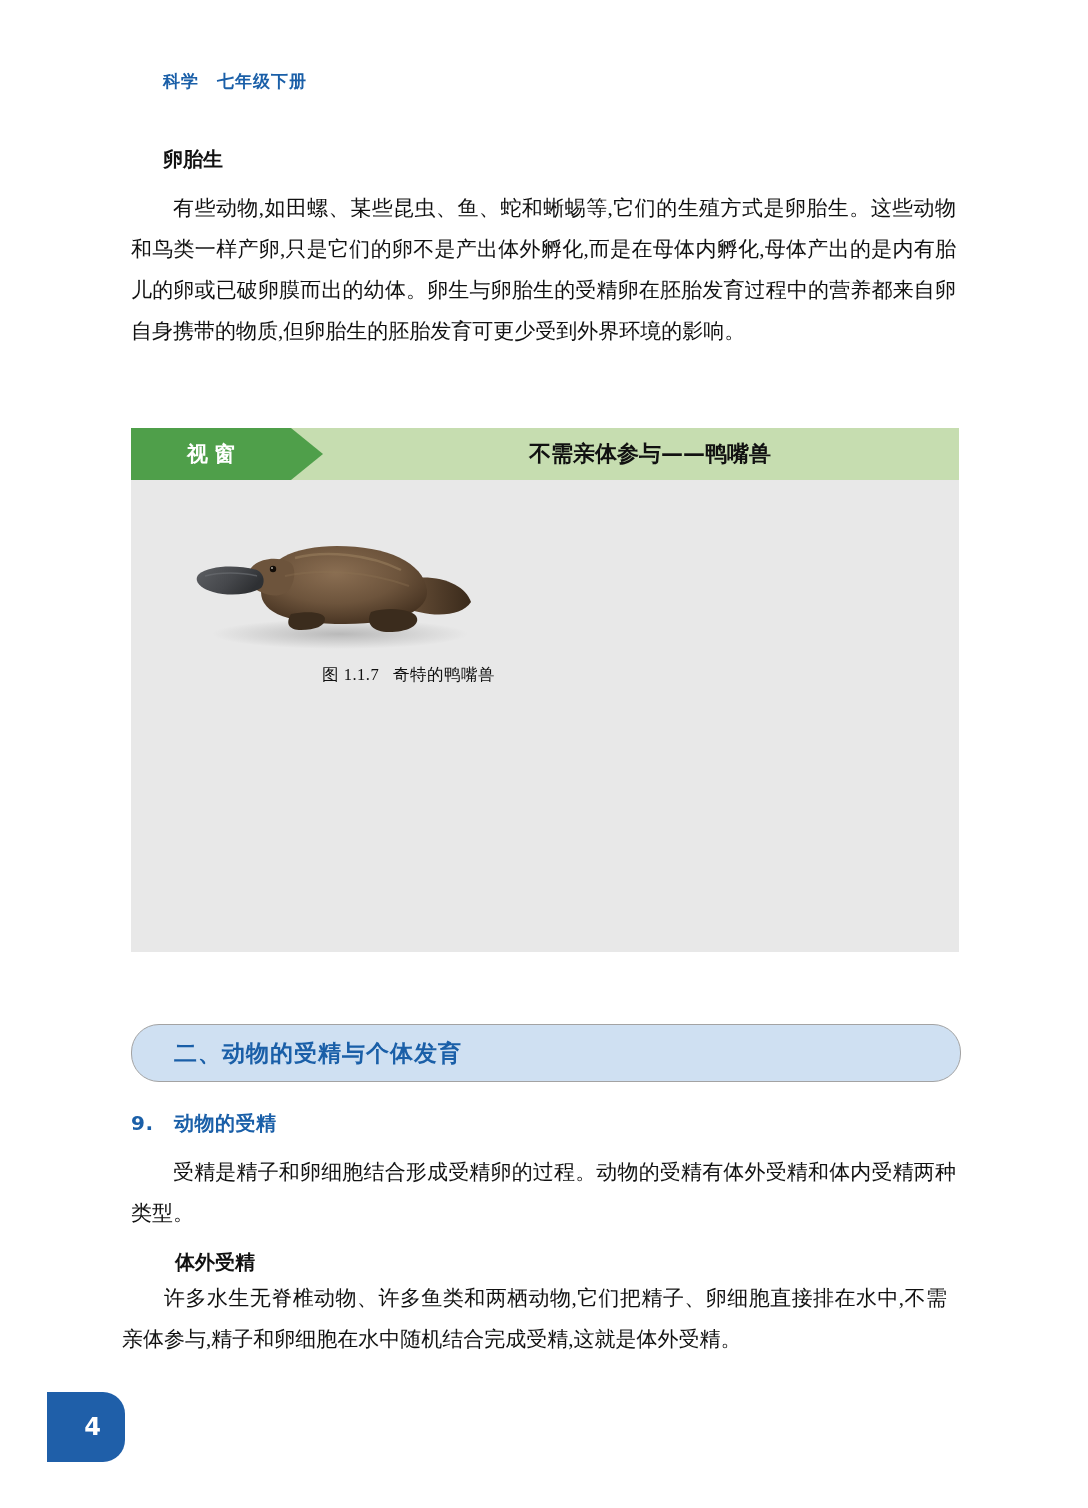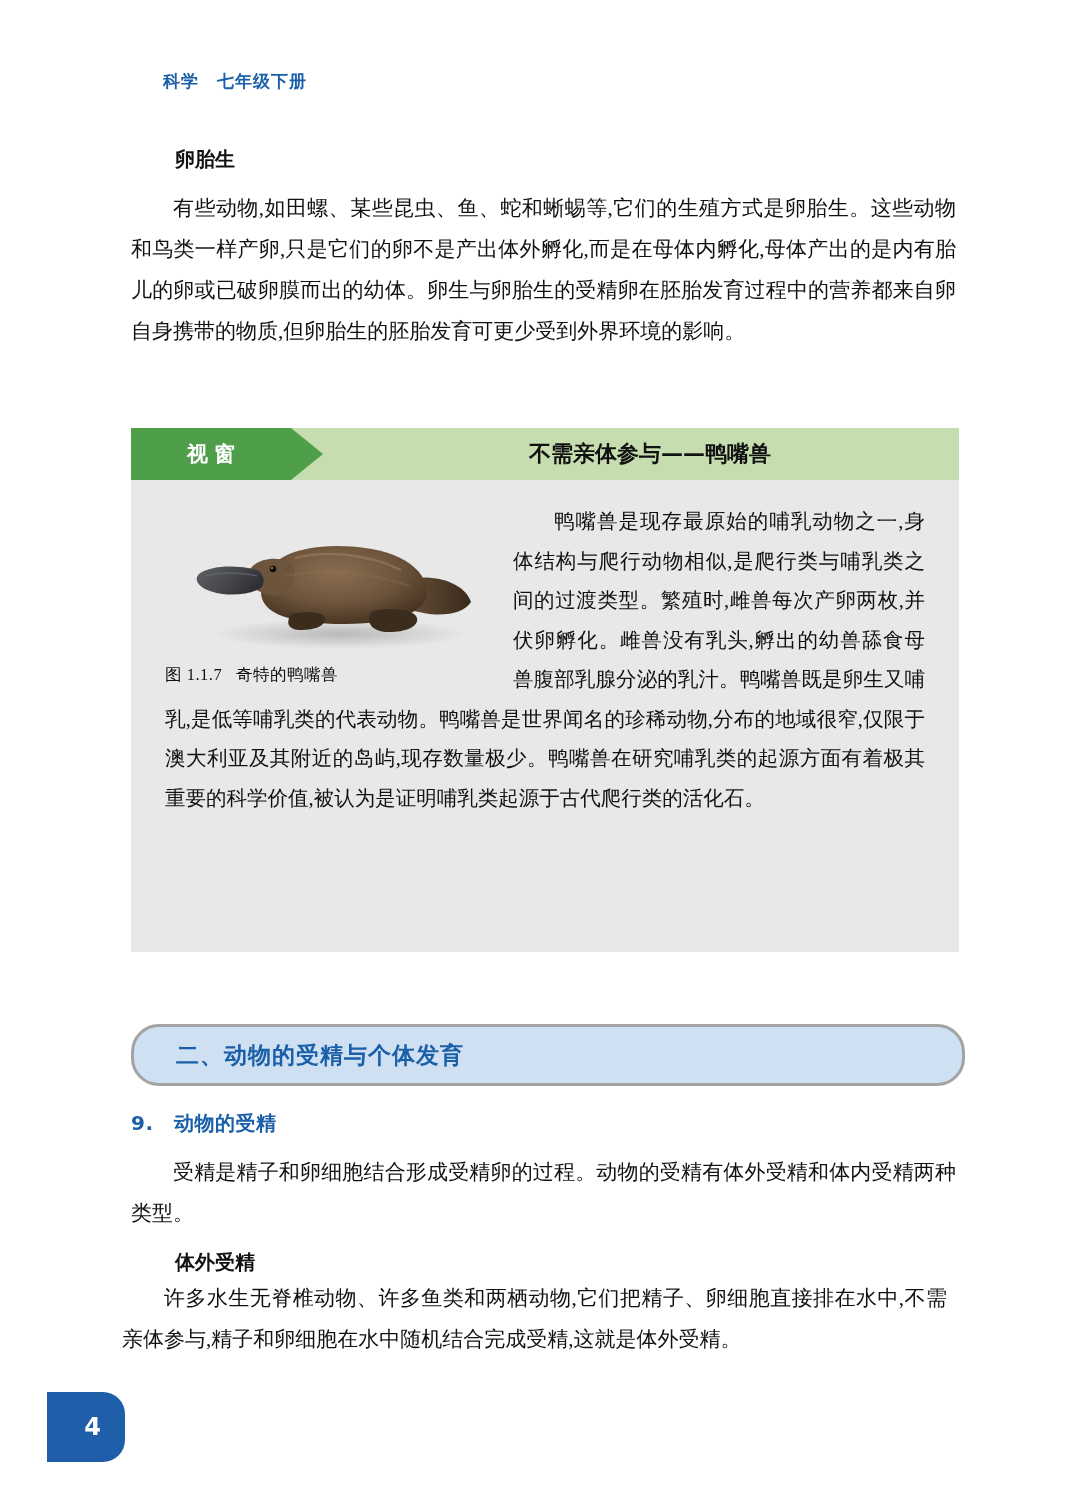--- a/index.html
+++ b/index.html
@@ -42,21 +42,21 @@
     line-height: 41px;
     color: #111;
     text-align: justify;
     text-justify: inter-ideograph;
   }
   .indent {
     text-indent: 2em;
   }
   #intro-head {
     position: absolute;
-    left: 175px;
+    left: 163px;
     top: 146px;
   }
   #intro-para {
     position: absolute;
     left: 131px;
     top: 188px;
     width: 825px;
   }
 
   
@@ -131,21 +131,21 @@
     color: #111;
     text-align: justify;
     text-justify: inter-ideograph;
   }
   .figure {
     float: left;
     width: 330px;
     margin: 4px 18px 4px 0;
   }
   .figure-caption {
-    text-align: left;
+    text-align: right;
     font-size: 16.5px;
     color: #111;
     margin-top: 8px;
     letter-spacing: 0.5px;
   }
   .figure-caption .fignum {
     font-family: "Liberation Serif", serif;
   }
   
   .platypus-stage {
@@ -155,21 +155,21 @@
   }
   
   #section-pill {
     position: absolute;
     left: 131px;
     top: 1024px;
     width: 828px;
     height: 56px;
     border-radius: 28px;
     background: #cfe0f2;
-    border: 3px solid #a3a3a3;
+    border: 1px solid #a3a3a3;
   }
   #section-pill .pill-text {
     position: absolute;
     left: 42px;
     top: 0;
     height: 56px;
     line-height: 56px;
     font-family: "DejaVu Sans", "Liberation Sans", sans-serif;
     font-weight: bold;
     font-size: 23px;
@@ -292,21 +292,20 @@
             <path d="M130 52 C160 44 204 48 236 64" stroke="#a48a67" stroke-width="2.4" fill="none" opacity="0.45"></path>
             <path d="M120 70 C156 62 206 66 244 80" stroke="#8d7454" stroke-width="2" fill="none" opacity="0.35"></path>
           </svg>
         </div>
         <div class="figure-caption">
           <span class="fignum">图 1.1.7</span>
           &nbsp;&nbsp;<span>奇特的鸭嘴兽</span>
         </div>
       </div>
 
-      <div class="window-text indent">鸭嘴兽是现存最原始的哺乳动物之一,身体结构与爬行动物相似,是爬行类与哺乳类之间的过渡类型。繁殖时,雌兽每次产卵两枚,并伏卵孵化。雌兽没有乳头,孵出的幼兽舔食母兽腹部乳腺分泌的乳汁。鸭嘴兽既是卵生又哺乳,是低等哺乳类的代表动物。鸭嘴兽是世界闻名的珍稀动物,分布的地域很窄,仅限于澳大利亚及其附近的岛屿,现存数量极少。鸭嘴兽在研究哺乳类的起源方面有着极其重要的科学价值,被认为是证明哺乳类起源于古代爬行类的活化石。</div>
     </div>
   </div>
 
   <div id="section-pill">
     <div class="pill-text">二、动物的受精与个体发育</div>
   </div>
 
   <div id="subsec-1">9.　动物的受精</div>
 
   <div class="para indent" id="subsec-1-para">受精是精子和卵细胞结合形成受精卵的过程。动物的受精有体外受精和体内受精两种类型。</div>

